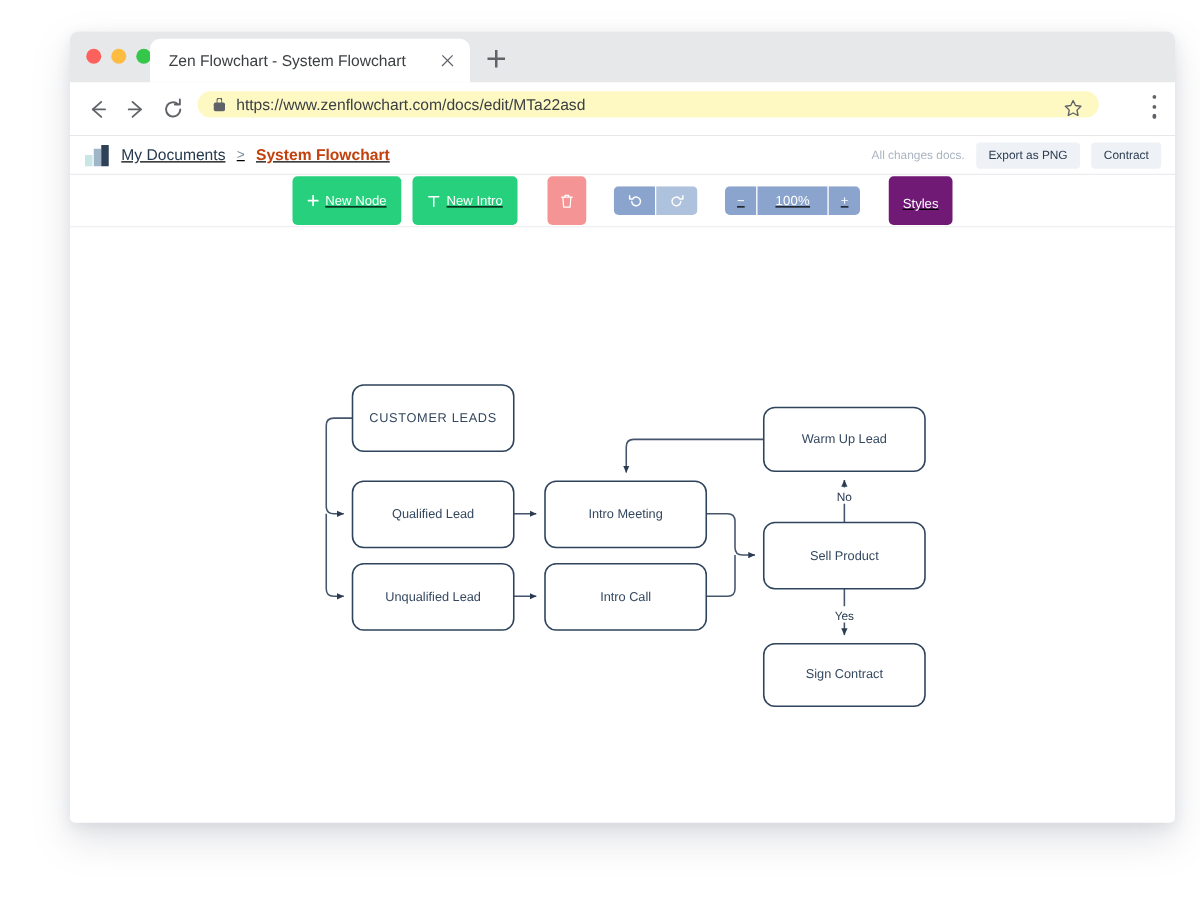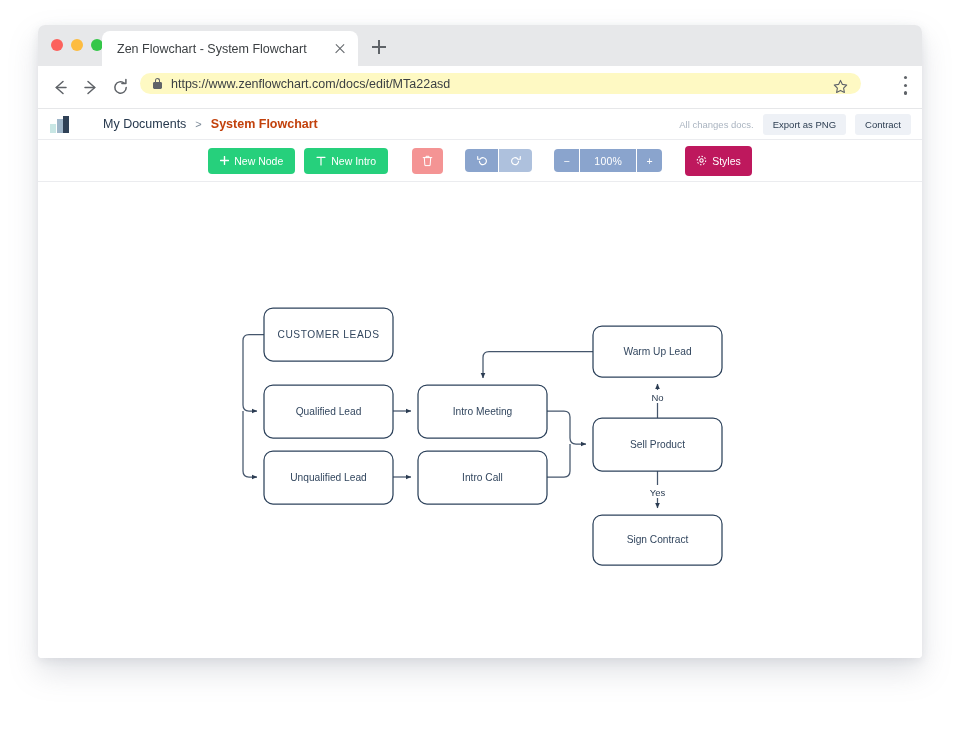--- a/index.html
+++ b/index.html
@@ -6,27 +6,28 @@
   html, body {
     width: 960px; height: 739px;
     background: #ffffff;
     font-family: "Liberation Sans", sans-serif;
     overflow: hidden;
   }
 
   
   .browser-window {
     position: absolute;
-    left: 38px; top: 25px;
+    left: 56px; top: 25px;
     width: 884px; height: 633px;
     background: #ffffff;
     border-radius: 7px 7px 4px 4px;
     box-shadow: 0 14px 30px rgba(120,125,140,.22),
                 0 3px 10px rgba(120,125,140,.14);
     overflow: hidden;
+    text-decoration: underline;
   }
 
   
   .tabstrip {
     position: relative;
     height: 41px;
     background: #e7e8ea;
   }
   .traffic {
     position: absolute; left: 13px; top: 14px;
@@ -149,21 +150,20 @@
     position: relative; flex: none;
   }
   .logo span { position: absolute; display: block; }
   .lg1 { left: 0;    top: 8px;  width: 6px; height: 9px;  background: #c8e6e4; }
   .lg2 { left: 6.5px;top: 3px;  width: 6px; height: 14px; background: #9fb6c9; }
   .lg3 { left: 13px; top: 0;    width: 6px; height: 17px; background: #2f4156; }
 
   .crumb {
     font-size: 12.5px; color: #26384d;
     cursor: pointer;
-    margin-left: 24px;
   }
   .crumb-sep {
     margin: 0 9px; font-size: 11px; color: #7d8b99;
   }
   .crumb-current {
     font-size: 12.5px; color: #c2410c; font-weight: bold;
   }
 
   .header-right {
     position: absolute; right: 11px; top: 0;
@@ -187,21 +187,21 @@
     border-bottom: 1px solid #ebecef;
     display: flex; align-items: center; justify-content: center;
     gap: 0;
   }
   .gap-a { width: 9px; }
   .gap-b { width: 24px; }
   .gap-c { width: 22px; }
   .gap-d { width: 23px; }
 
   .tbtn {
-    height: 26px;
+    height: 39px;
     border: none; border-radius: 4px;
     font-size: 10.5px;
     font-family: "Liberation Sans", sans-serif;
     display: flex; align-items: center; justify-content: center;
     gap: 5px;
     cursor: pointer;
     color: #ffffff;
   }
   .tbtn-green { background: #26d07c; padding: 0 12px; }
   .tbtn-red   { background: #f49494; width: 31px; }
@@ -215,21 +215,21 @@
     color: #ffffff; font-size: 10.5px;
     font-family: "Liberation Sans", sans-serif;
     cursor: pointer;
   }
   .sb-undo { background: #8aa4cd; width: 33px; }
   .sb-redo { background: #aec1dd; width: 33px; }
   .sb-minus{ background: #8aa4cd; width: 25px; }
   .sb-zoom { background: #8aa4cd; width: 56px; letter-spacing: .2px; }
   .sb-plus { background: #8aa4cd; width: 25px; }
   .sb-sep  { width: 1px; background: rgba(255,255,255,.45); }
-  .tbtn-yellow { background: #be185d; padding: 15px 11px; }
+  .tbtn-yellow { background: #701a75; padding: 15px 11px; flex-direction: column; }
 
   
   .canvas {
     position: relative;
     height: 516px;
     background: #ffffff;
   }
   .flow-svg { position: absolute; left: 0; top: 0; }
   .node-label {
     font-family: "Liberation Sans", sans-serif;

